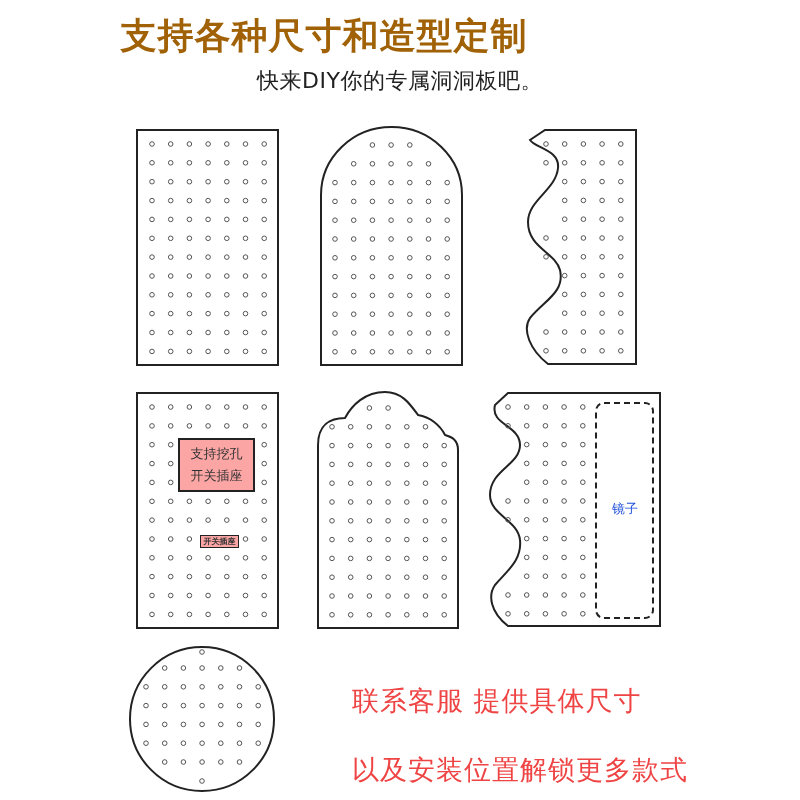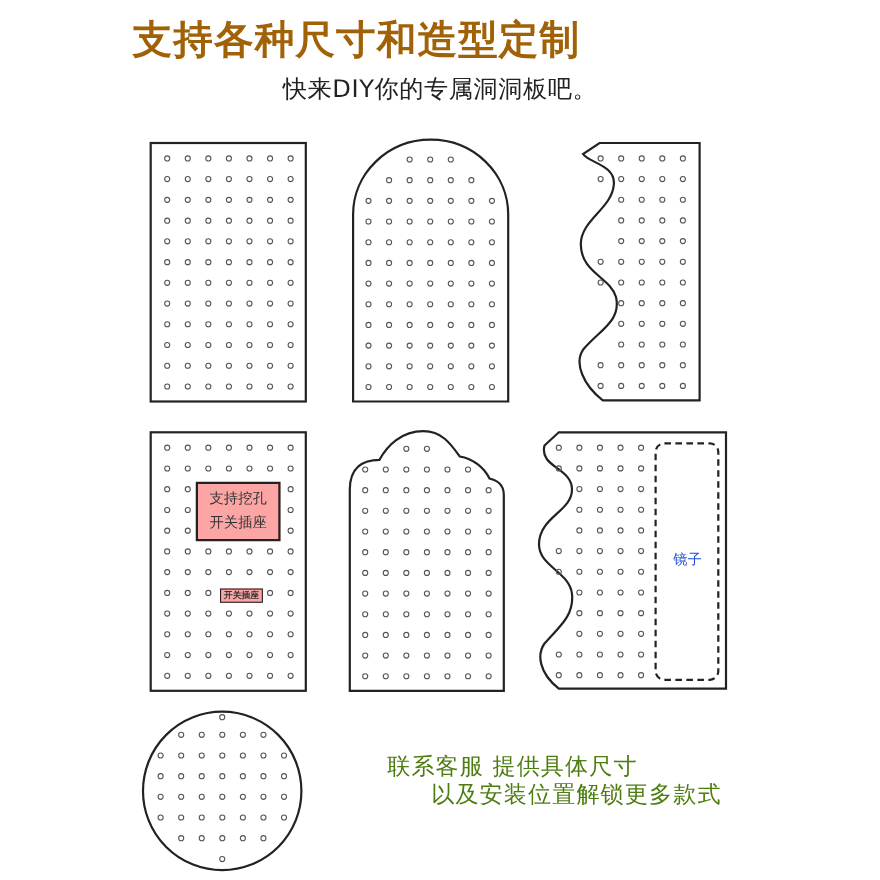--- a/index.html
+++ b/index.html
@@ -1,20 +1,20 @@
 <!DOCTYPE html>
 <html><head>
 <meta charset="utf-8">
 <style>
   html, body { margin:0; padding:0; background:#ffffff; }
   body { width:800px; height:800px; position:relative; overflow:hidden; font-family:"DejaVu Sans", "Liberation Sans", sans-serif; color:#111; }
   .title { position:absolute; left:0; width:648px; top:12px; text-align:center; font-size:36px; font-weight:bold; letter-spacing:1px; color:#a16207; }
   .subtitle { position:absolute; left:0; width:800px; top:66px; text-align:center; font-size:22px; color:#222; letter-spacing:0.5px; }
   svg.boards { position:absolute; left:0; top:0; }
-  .note { position:absolute; left:352px; font-size:21px; color:#4d7c0f; letter-spacing:1px; white-space:nowrap; }
+  .note { position:absolute; left:352px; font-size:27px; color:#ef4444; letter-spacing:1px; white-space:nowrap; }
   .label-box { position:absolute; border:2px solid #222; background:#fca5a5; display:flex; flex-direction:column; align-items:center; justify-content:center; color:#333; }
   .cutout-big { left:178px; top:438px; width:73px; height:50px; font-size:13px; line-height:22px; }
   .cutout-small { left:200px; top:535px; width:37px; height:11px; font-size:8px; line-height:10px; font-weight:bold; border-width:1.5px; }
   .mirror-label { position:absolute; left:612px; top:500px; font-size:13px; color:#1d4ed8; }
 </style>
 </head>
 <body>
 
 <div class="title">支持各种尺寸和造型定制</div>
 <div class="subtitle">快来DIY你的专属洞洞板吧。</div>
@@ -542,13 +542,13 @@
 <div class="label-box cutout-big">
   <span>支持挖孔</span>
   <span>开关插座</span>
 </div>
 <div class="label-box cutout-small">
   <span>开关插座</span>
 </div>
 <div class="mirror-label">镜子</div>
 
 <div class="note" style="top:683px;">联系客服 提供具体尺寸</div>
-<div class="note" style="top:708px;margin-left:40px;">以及安装位置解锁更多款式</div>
+<div class="note" style="top:752px;">以及安装位置解锁更多款式</div>
 
 </body></html>

